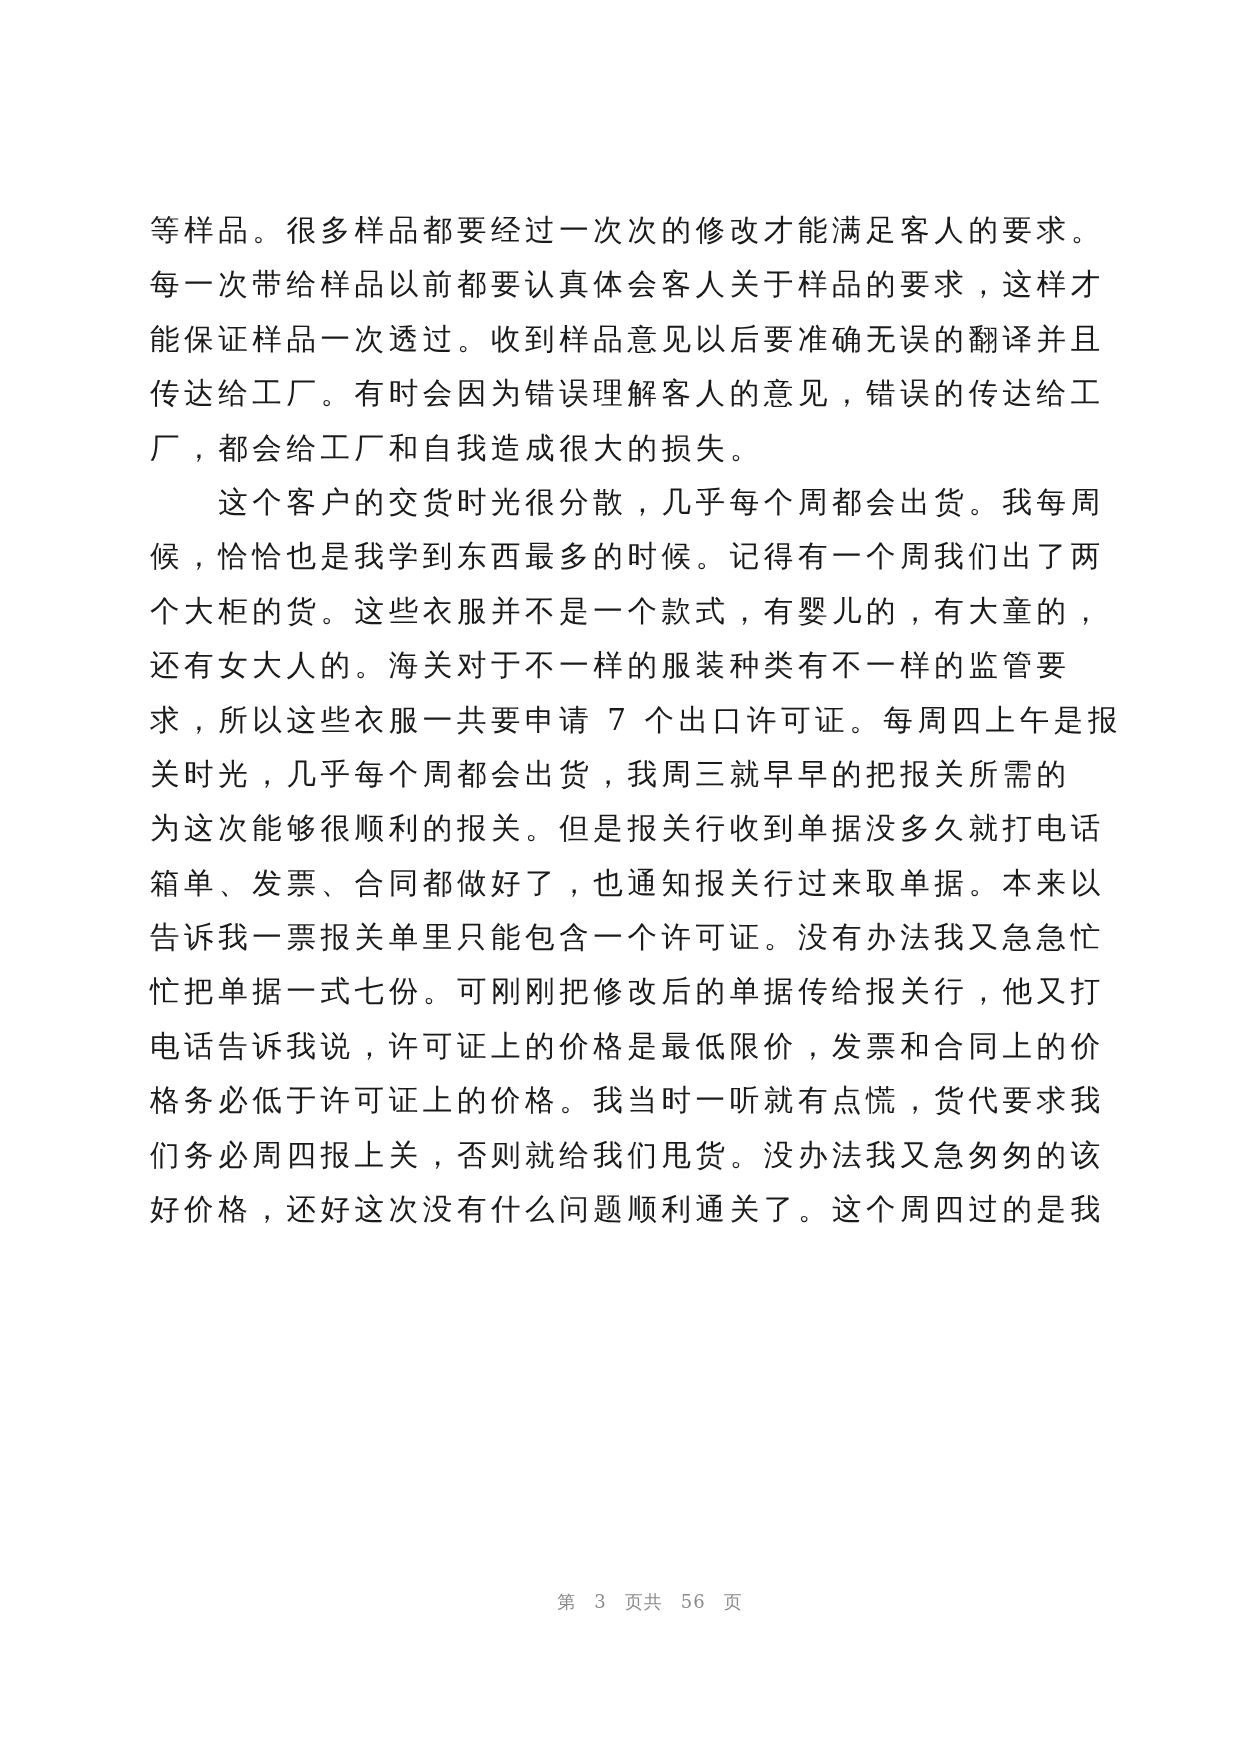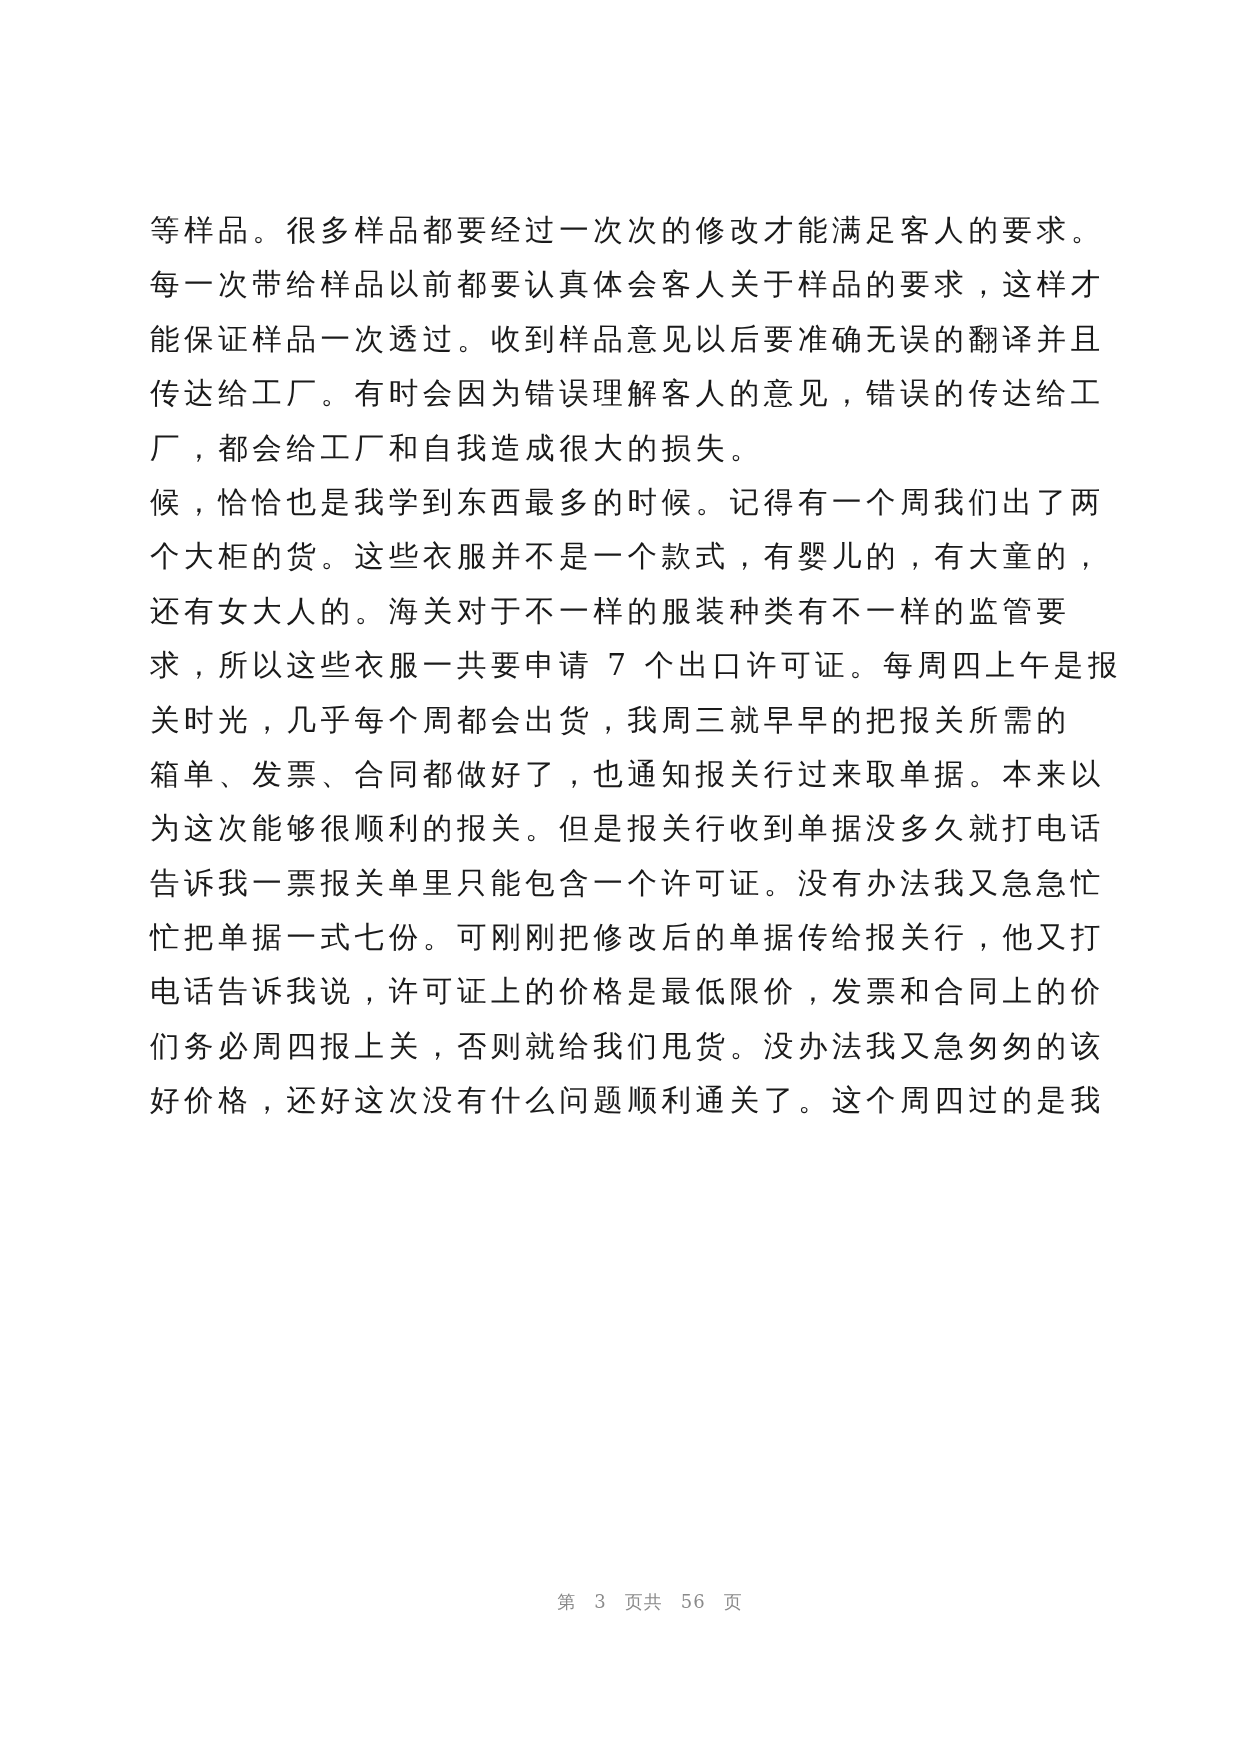--- a/index.html
+++ b/index.html
@@ -55,30 +55,32 @@
 </head>
 <body>
 
 <div class="page">
   <div class="body-text">
     <span class="line">等样品。很多样品都要经过一次次的修改才能满足客人的要求。</span>
     <span class="line">每一次带给样品以前都要认真体会客人关于样品的要求，这样才</span>
     <span class="line">能保证样品一次透过。收到样品意见以后要准确无误的翻译并且</span>
     <span class="line">传达给工厂。有时会因为错误理解客人的意见，错误的传达给工</span>
     <span class="line">厂，都会给工厂和自我造成很大的损失。</span>
+    <span class="line">　　这个客户的交货时光很分散，几乎每个周都会出货。我每周</span>
     <span class="line">候，恰恰也是我学到东西最多的时候。记得有一个周我们出了两</span>
     <span class="line">个大柜的货。这些衣服并不是一个款式，有婴儿的，有大童的，</span>
     <span class="line">还有女大人的。海关对于不一样的服装种类有不一样的监管要</span>
     <span class="line">求，所以这些衣服一共要申请 7 个出口许可证。每周四上午是报</span>
     <span class="line">关时光，几乎每个周都会出货，我周三就早早的把报关所需的</span>
+    <span class="line">为这次能够很顺利的报关。但是报关行收到单据没多久就打电话</span>
     <span class="line">箱单、发票、合同都做好了，也通知报关行过来取单据。本来以</span>
-    <span class="line">为这次能够很顺利的报关。但是报关行收到单据没多久就打电话</span>
     <span class="line">告诉我一票报关单里只能包含一个许可证。没有办法我又急急忙</span>
     <span class="line">忙把单据一式七份。可刚刚把修改后的单据传给报关行，他又打</span>
     <span class="line">电话告诉我说，许可证上的价格是最低限价，发票和合同上的价</span>
+    <span class="line">格务必低于许可证上的价格。我当时一听就有点慌，货代要求我</span>
     <span class="line">们务必周四报上关，否则就给我们甩货。没办法我又急匆匆的该</span>
     <span class="line">好价格，还好这次没有什么问题顺利通关了。这个周四过的是我</span>
   </div>
 
   <div class="footer">
     <span>第</span><span>3</span><span>页共</span><span>56</span><span>页</span>
   </div>
 </div>
 
 </body></html>

